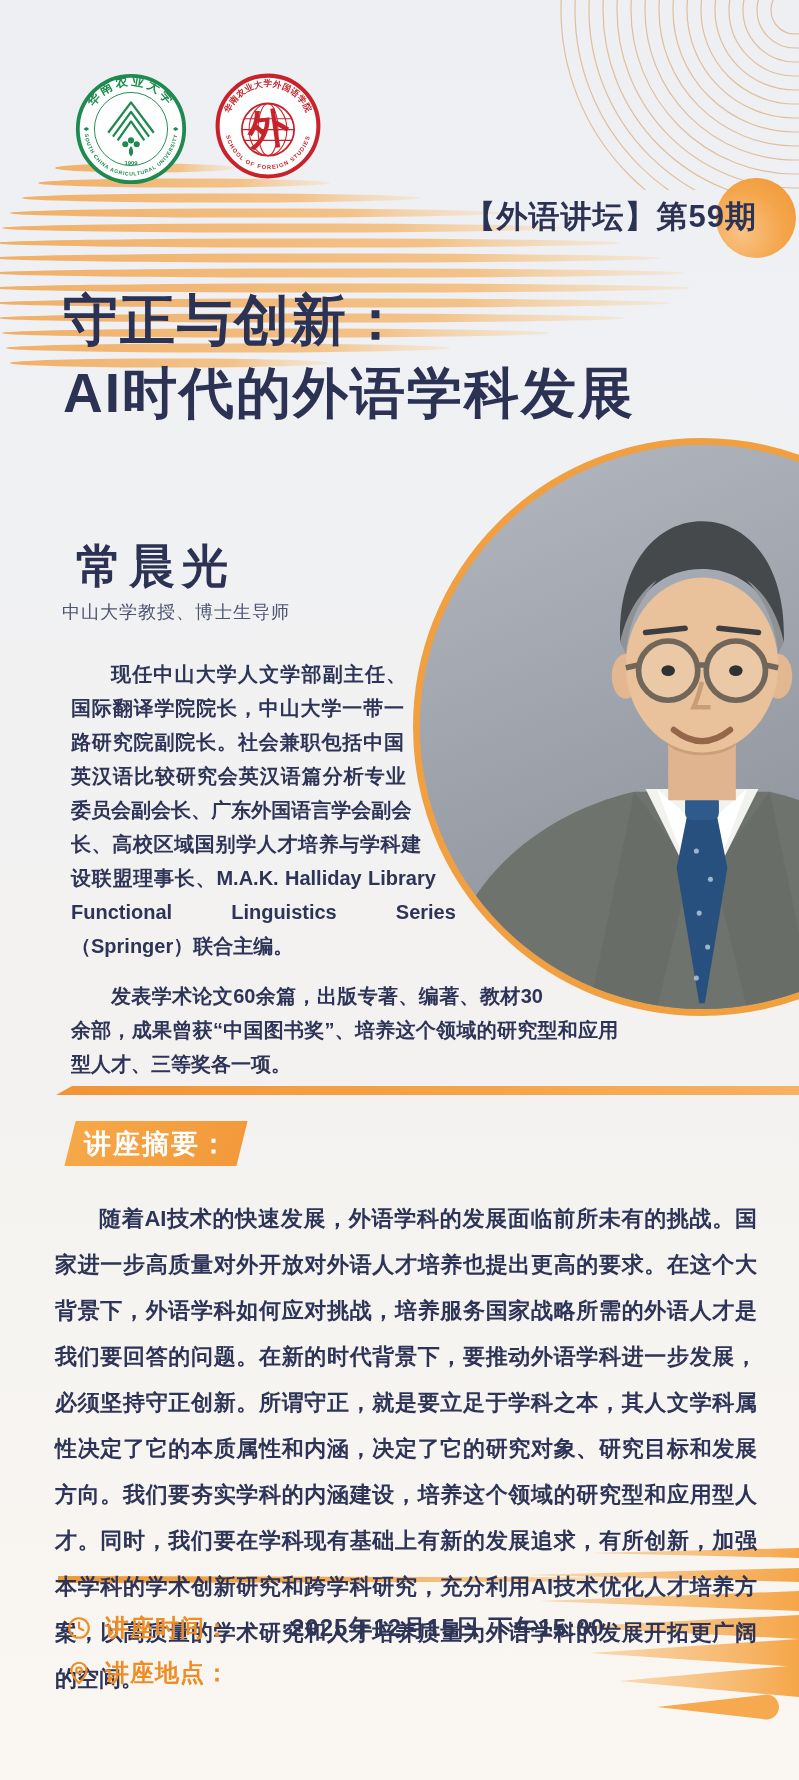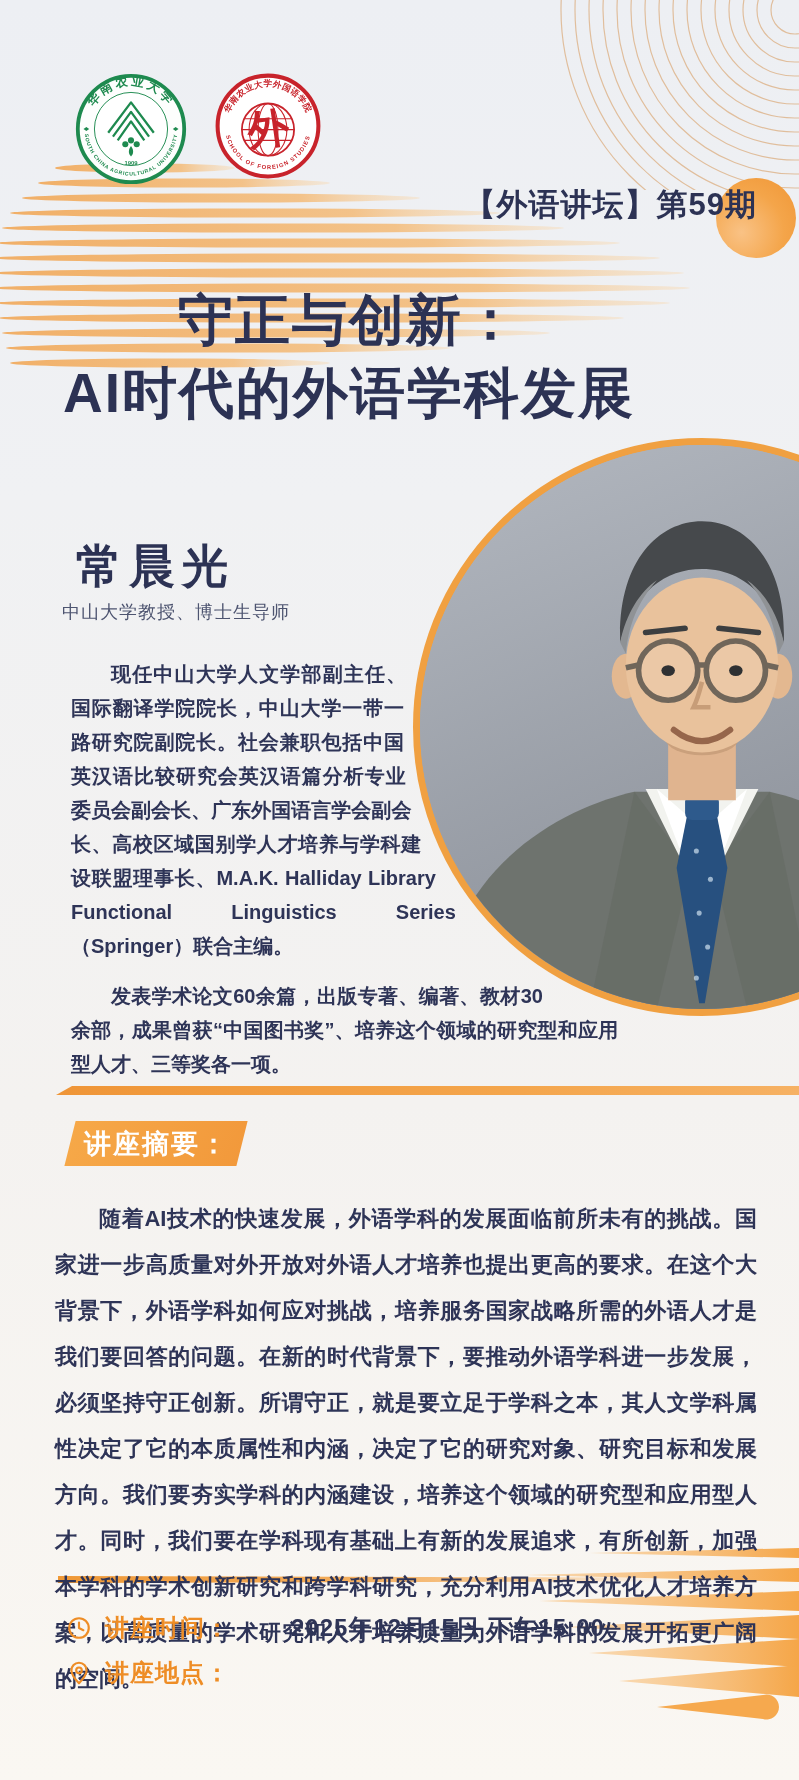--- a/index.html
+++ b/index.html
@@ -9,26 +9,26 @@
   }
   .dec{position:absolute;pointer-events:none;}
   
   .logos{position:absolute;left:74px;top:72px;display:flex;gap:26px;z-index:3;}
   .logo{display:block;}
   .series-badge-circle{
     position:absolute;left:716px;top:178px;width:80px;height:80px;border-radius:50%;
     background:radial-gradient(circle at 32% 68%, #f9c285 0%, #f4a54a 55%, #ef9636 100%);z-index:2;
   }
   .series-badge{
-    position:absolute;right:42px;top:184px;z-index:3;
+    position:absolute;right:42px;top:196px;z-index:3;
     font-size:31px;font-weight:800;color:#2c3254;letter-spacing:1px;white-space:nowrap;
   }
   
   .title{position:absolute;left:63px;top:284px;z-index:3;color:#2c3254;font-weight:900;
-    font-size:55px;line-height:73px;letter-spacing:2px;white-space:nowrap;text-align:center;}
+    font-size:55px;line-height:73px;letter-spacing:2px;white-space:nowrap;}
   
   .speaker-name{position:absolute;left:76px;top:536px;z-index:3;font-size:46px;font-weight:900;
     color:#2c3254;letter-spacing:7px;font-family:Liberation Mono, monospace;}
   .speaker-affiliation{position:absolute;left:62px;top:600px;z-index:3;font-size:18px;
     color:#4d5470;letter-spacing:1px;font-family:Liberation Serif, serif;}
   .bio{position:absolute;left:55px;top:641px;width:700px;z-index:3;color:#2e3457;
     font-size:20px;line-height:34px;font-weight:600;text-align:justify;}
   .bio p{margin:16px;text-indent:2em;}
   .photo-spacer{float:right;width:400px;height:378px;
     shape-outside:circle(298px at 347px 86px);}

